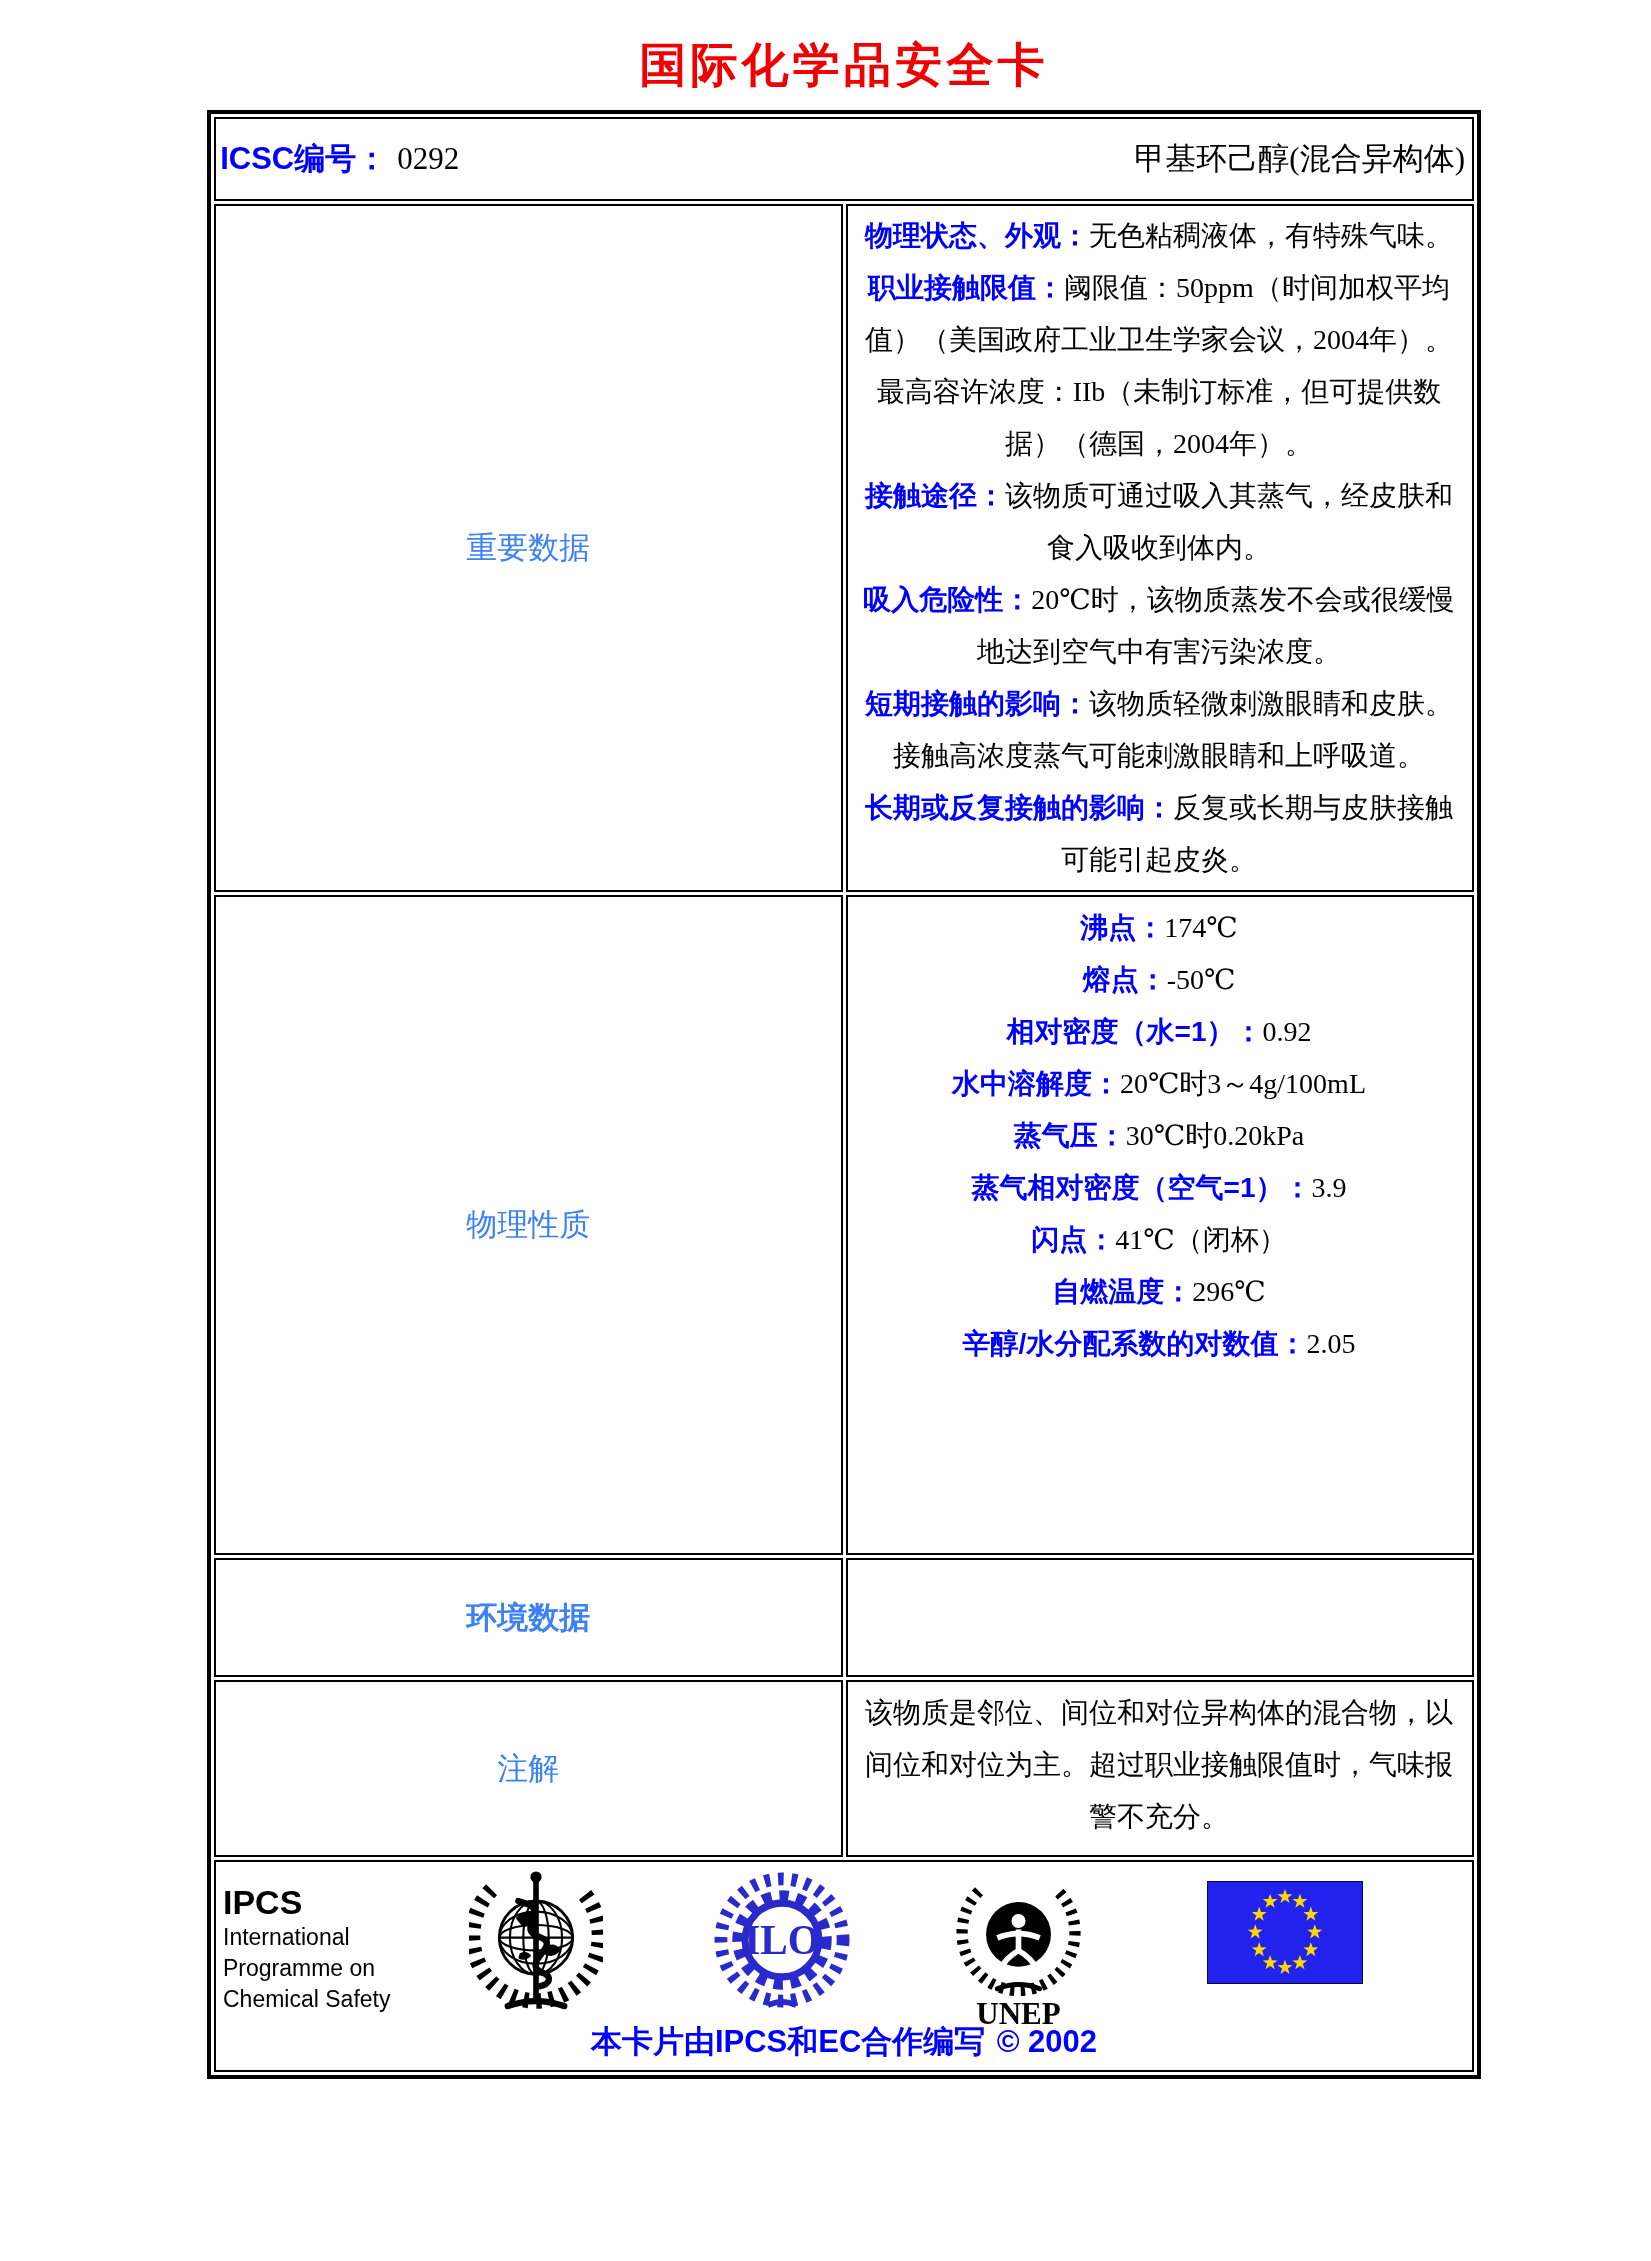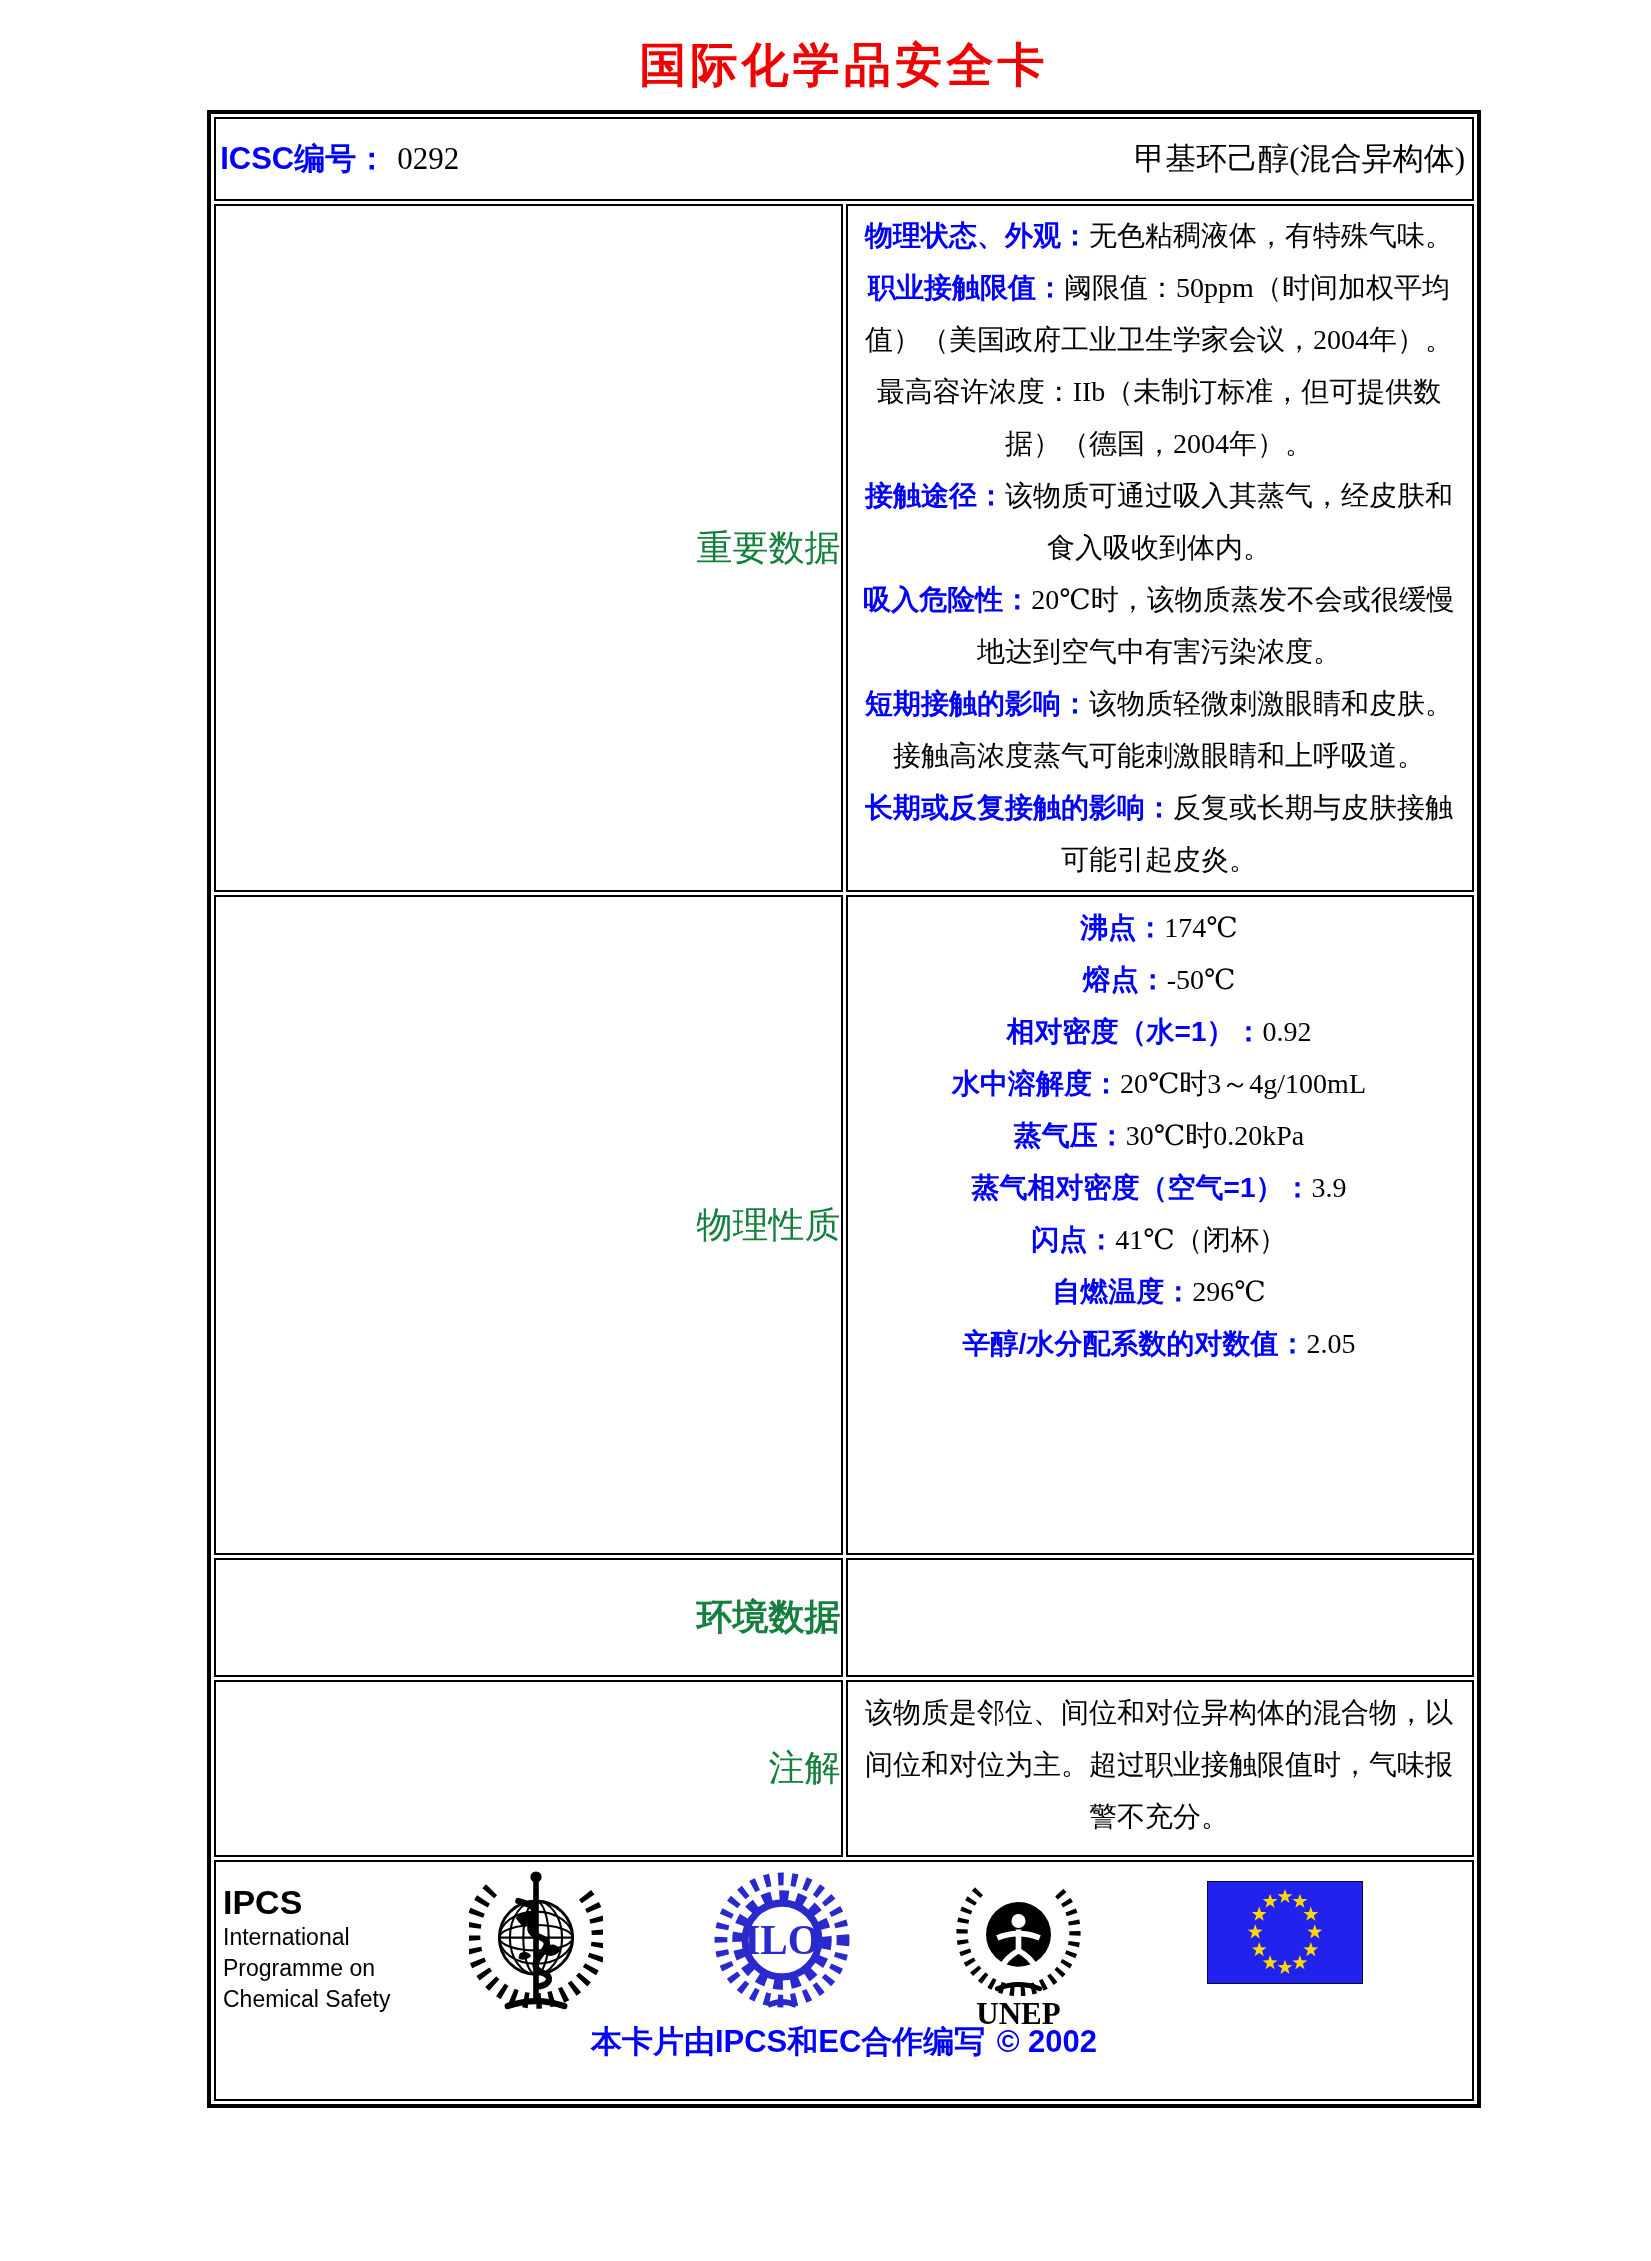--- a/index.html
+++ b/index.html
@@ -16,32 +16,32 @@
     letter-spacing:4.2px;
   }
   .card { position:absolute; left:207px; top:110px; }
   table.icsc {
     border-collapse:separate; border-spacing:3.5px;
     border:4.2px solid #000; width:1274px; table-layout:fixed;
     background:#fff;
   }
   table.icsc td { border:2.1px solid #000; background:#fff; }
   td.lab {
-    width:170px; text-align:right; vertical-align:middle;
-    color:#15803d; font-size:36px;
+    width:170px; text-align:center; vertical-align:middle;
+    color:#3b82f6; font-size:31px;
     font-family:"Liberation Sans","DejaVu Sans",sans-serif;
   }
   td.content { vertical-align:top; padding:4.2px 10px 4.2px 8.5px;text-align:center; }
   .r-head td { height:84px; }
   .r-important td { height:598px; }
   .r-physical td { height:660px; }
   .r-env td { height:119px;font-weight:bold; }
   .r-notes td { height:177px; }
   .r-add td { height:50px; }
-  .r-logos td { height:241px; }
+  .r-logos td { height:212px; }
   .r-legal td { height:55px; }
 
   .head-flex {
     display:flex; justify-content:space-between; align-items:center;
     height:100%; padding:0 7px 0 4.2px; font-size:31px;
   }
   .icsc-lab {
     color:#0000ff; font-family:"Liberation Sans","DejaVu Sans",sans-serif;
     font-weight:bold;
   }

